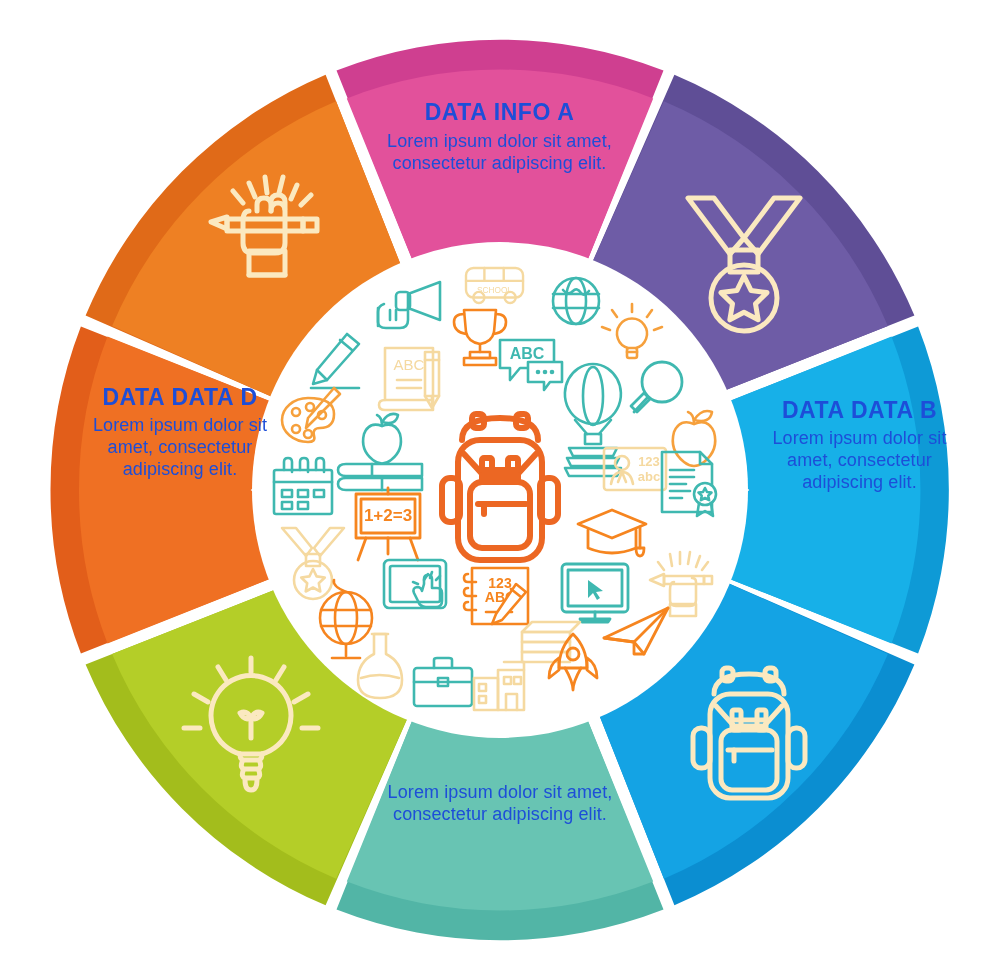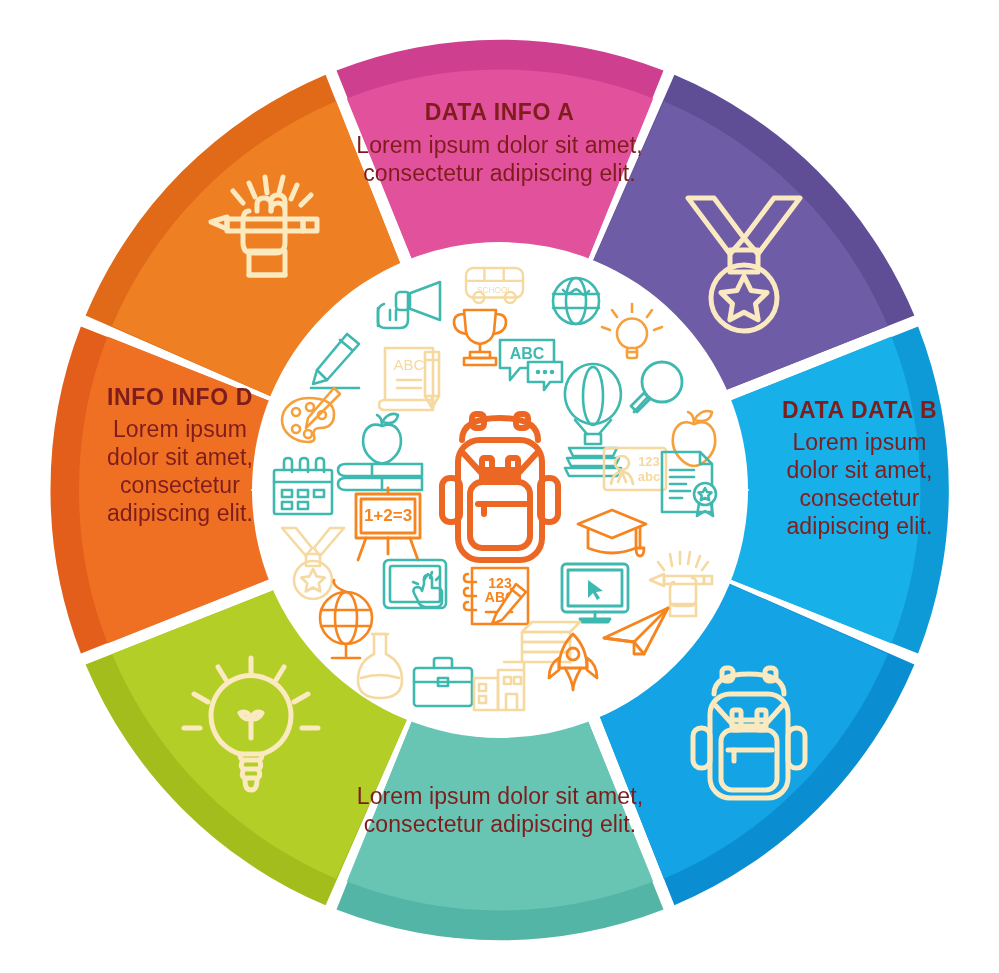--- a/index.html
+++ b/index.html
@@ -23,35 +23,35 @@
   .seg-title {
     font-weight: bold;
     letter-spacing: 0.2px;
   }
   .seg-body {
     font-weight: normal;
   }
   .lbl {
     position: absolute;
     text-align: center;
-    color: #7f1d1d;
+    color: #1d4ed8;
     line-height: 1.22;
     pointer-events: none;
     text-shadow: none;
   }
   .lbl .t {
     display: block;
     font-size: 23px;
     font-weight: bold;
     letter-spacing: 0.6px;
     margin-bottom: 5px;
   }
   .lbl .b {
     display: block;
-    font-size: 23px;
+    font-size: 18px;
     letter-spacing: 0.1px;
   }
   
   #lbl-a { left: 349px; top: 98px;  width: 301px; }
   #lbl-b { left: 772px; top: 398px; width: 175px; }
   #lbl-c { left: 350px; top: 782px; width: 300px; }
   #lbl-d { left: 90px;  top: 385px; width: 180px; }
   #lbl-b .t, #lbl-d .t { line-height: 1.1; }
 </style>
 </head>
@@ -530,17 +530,17 @@
   <div class="lbl" id="lbl-b">
     <span class="t seg-title">DATA DATA B</span>
     <span class="b seg-body">Lorem ipsum dolor sit amet, consectetur adipiscing elit.</span>
   </div>
 
   <div class="lbl" id="lbl-c">
     <span class="b seg-body">Lorem ipsum dolor sit amet, consectetur adipiscing elit.</span>
   </div>
 
   <div class="lbl" id="lbl-d">
-    <span class="t seg-title">INFO INFO D</span>
+    <span class="t seg-title">DATA DATA D</span>
     <span class="b seg-body">Lorem ipsum dolor sit amet, consectetur adipiscing elit.</span>
   </div>
 
 </div>
 
 </body></html>

